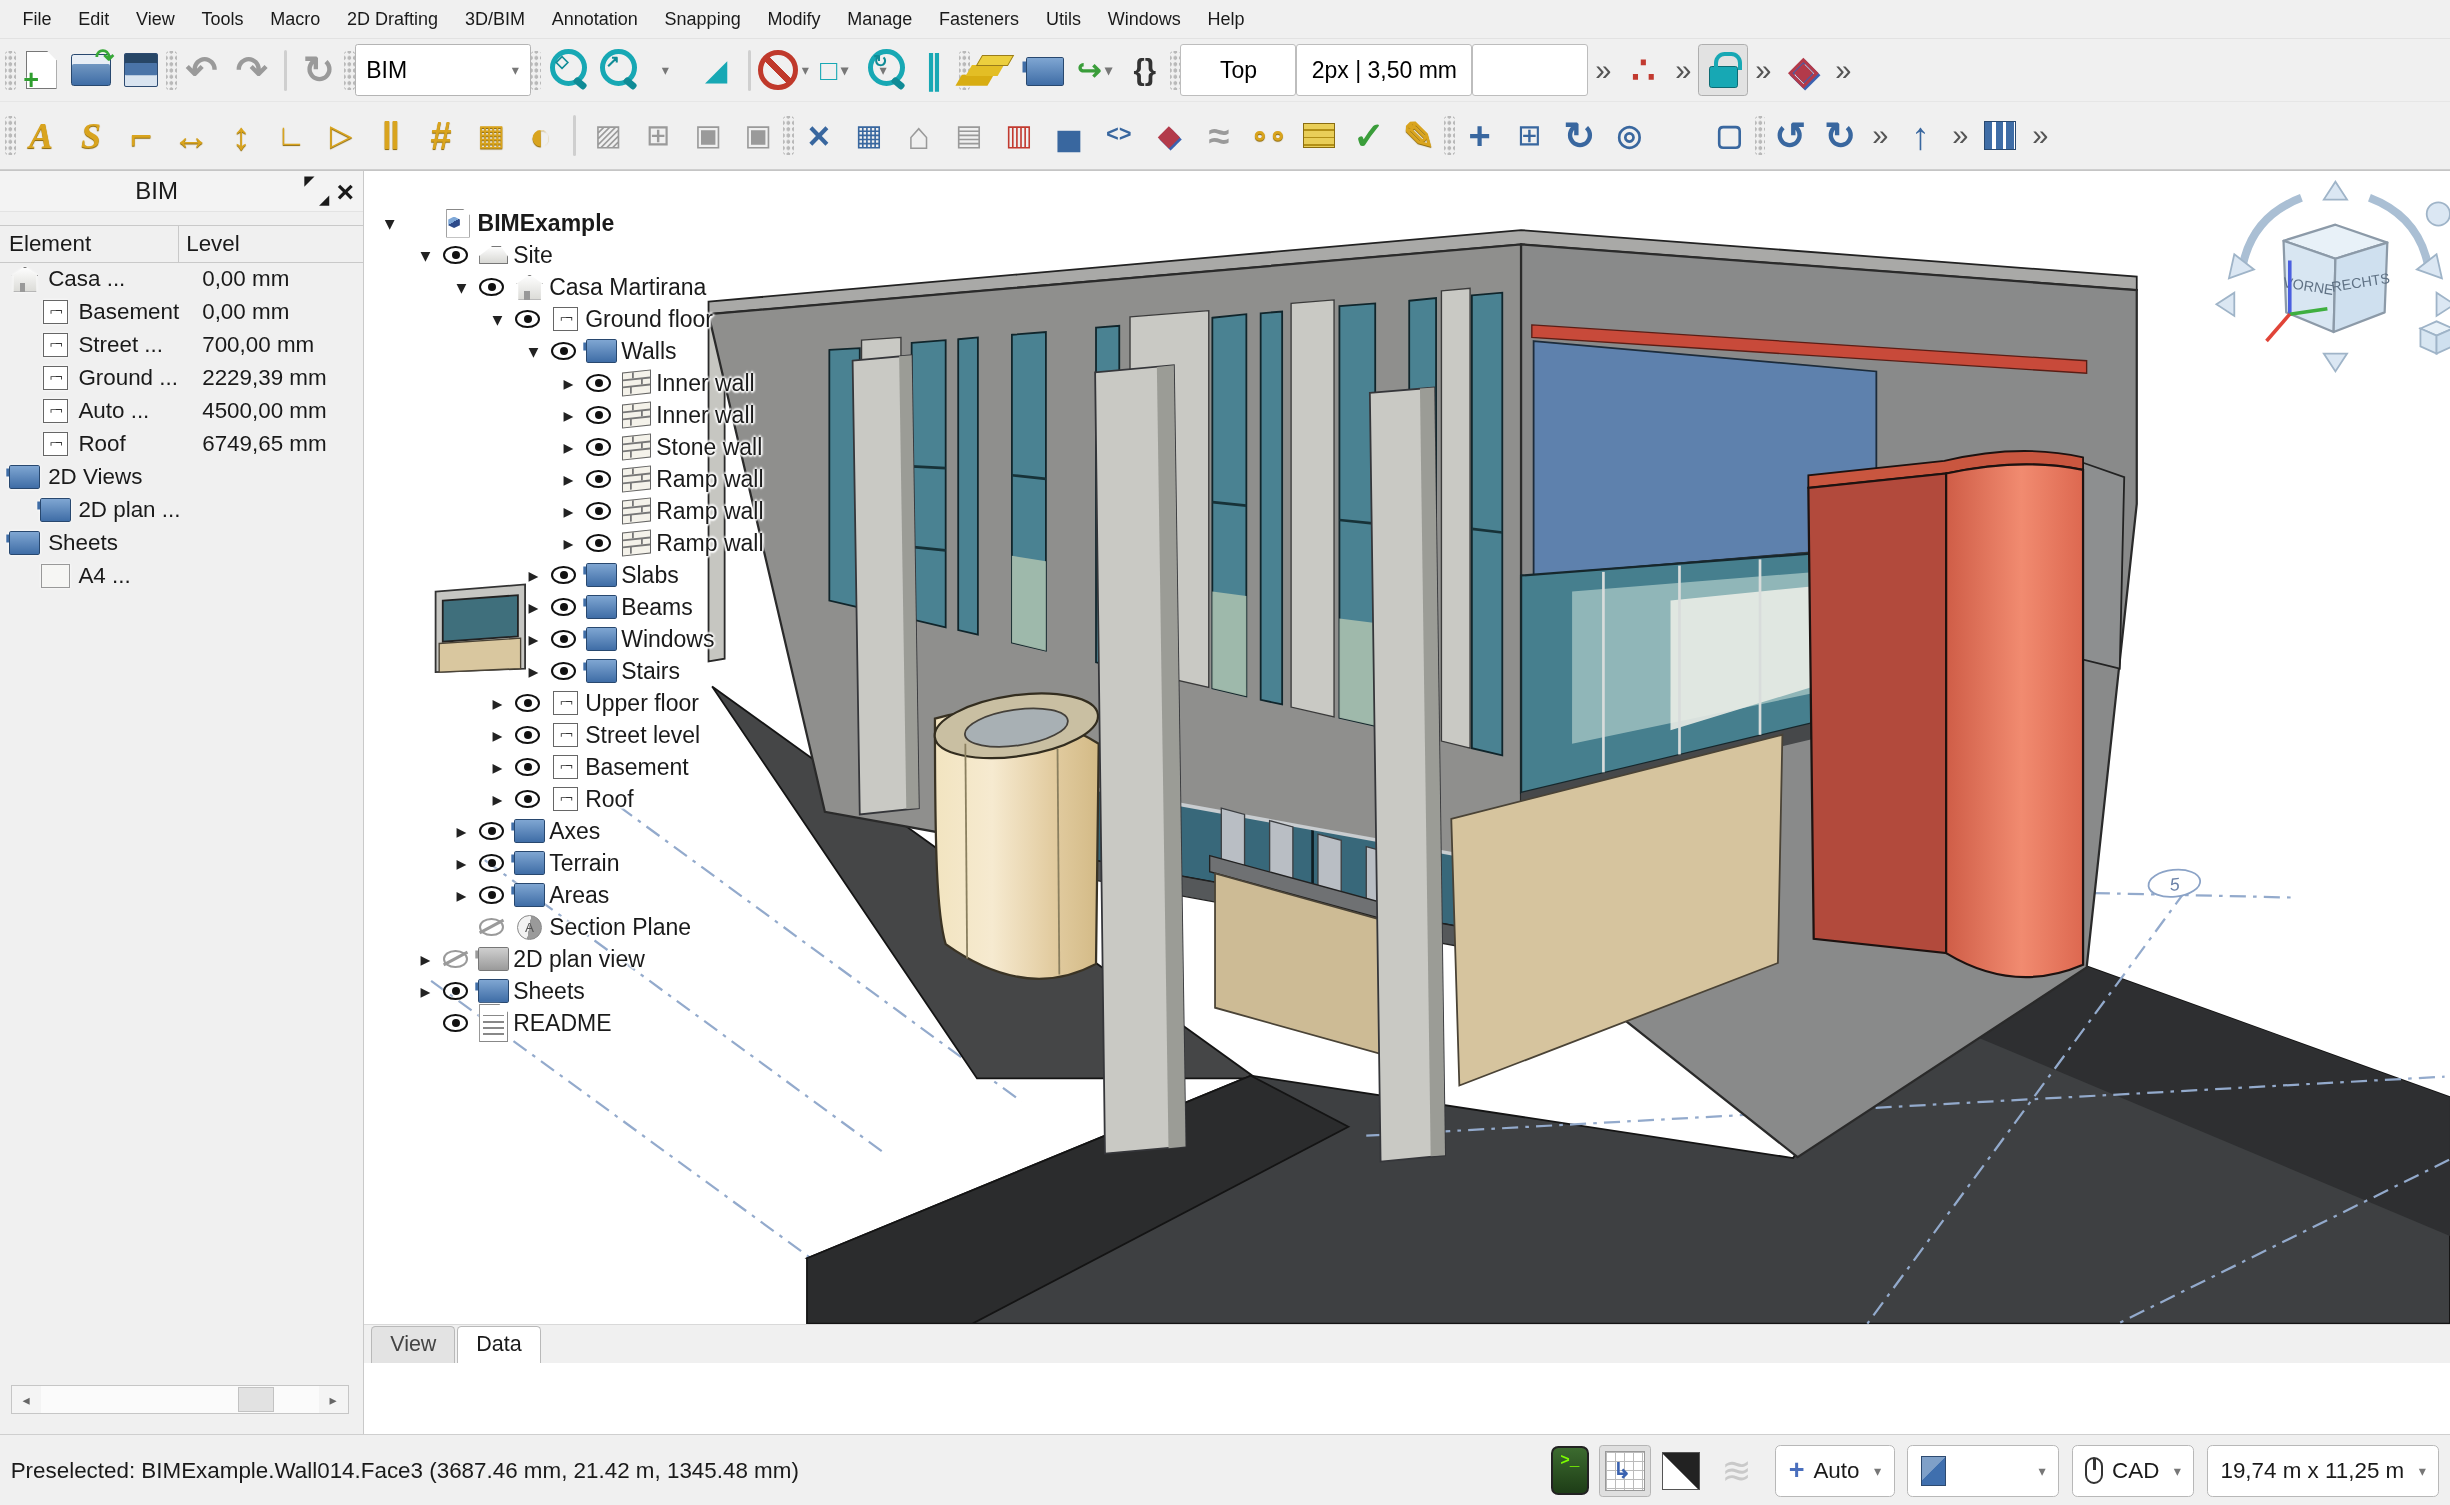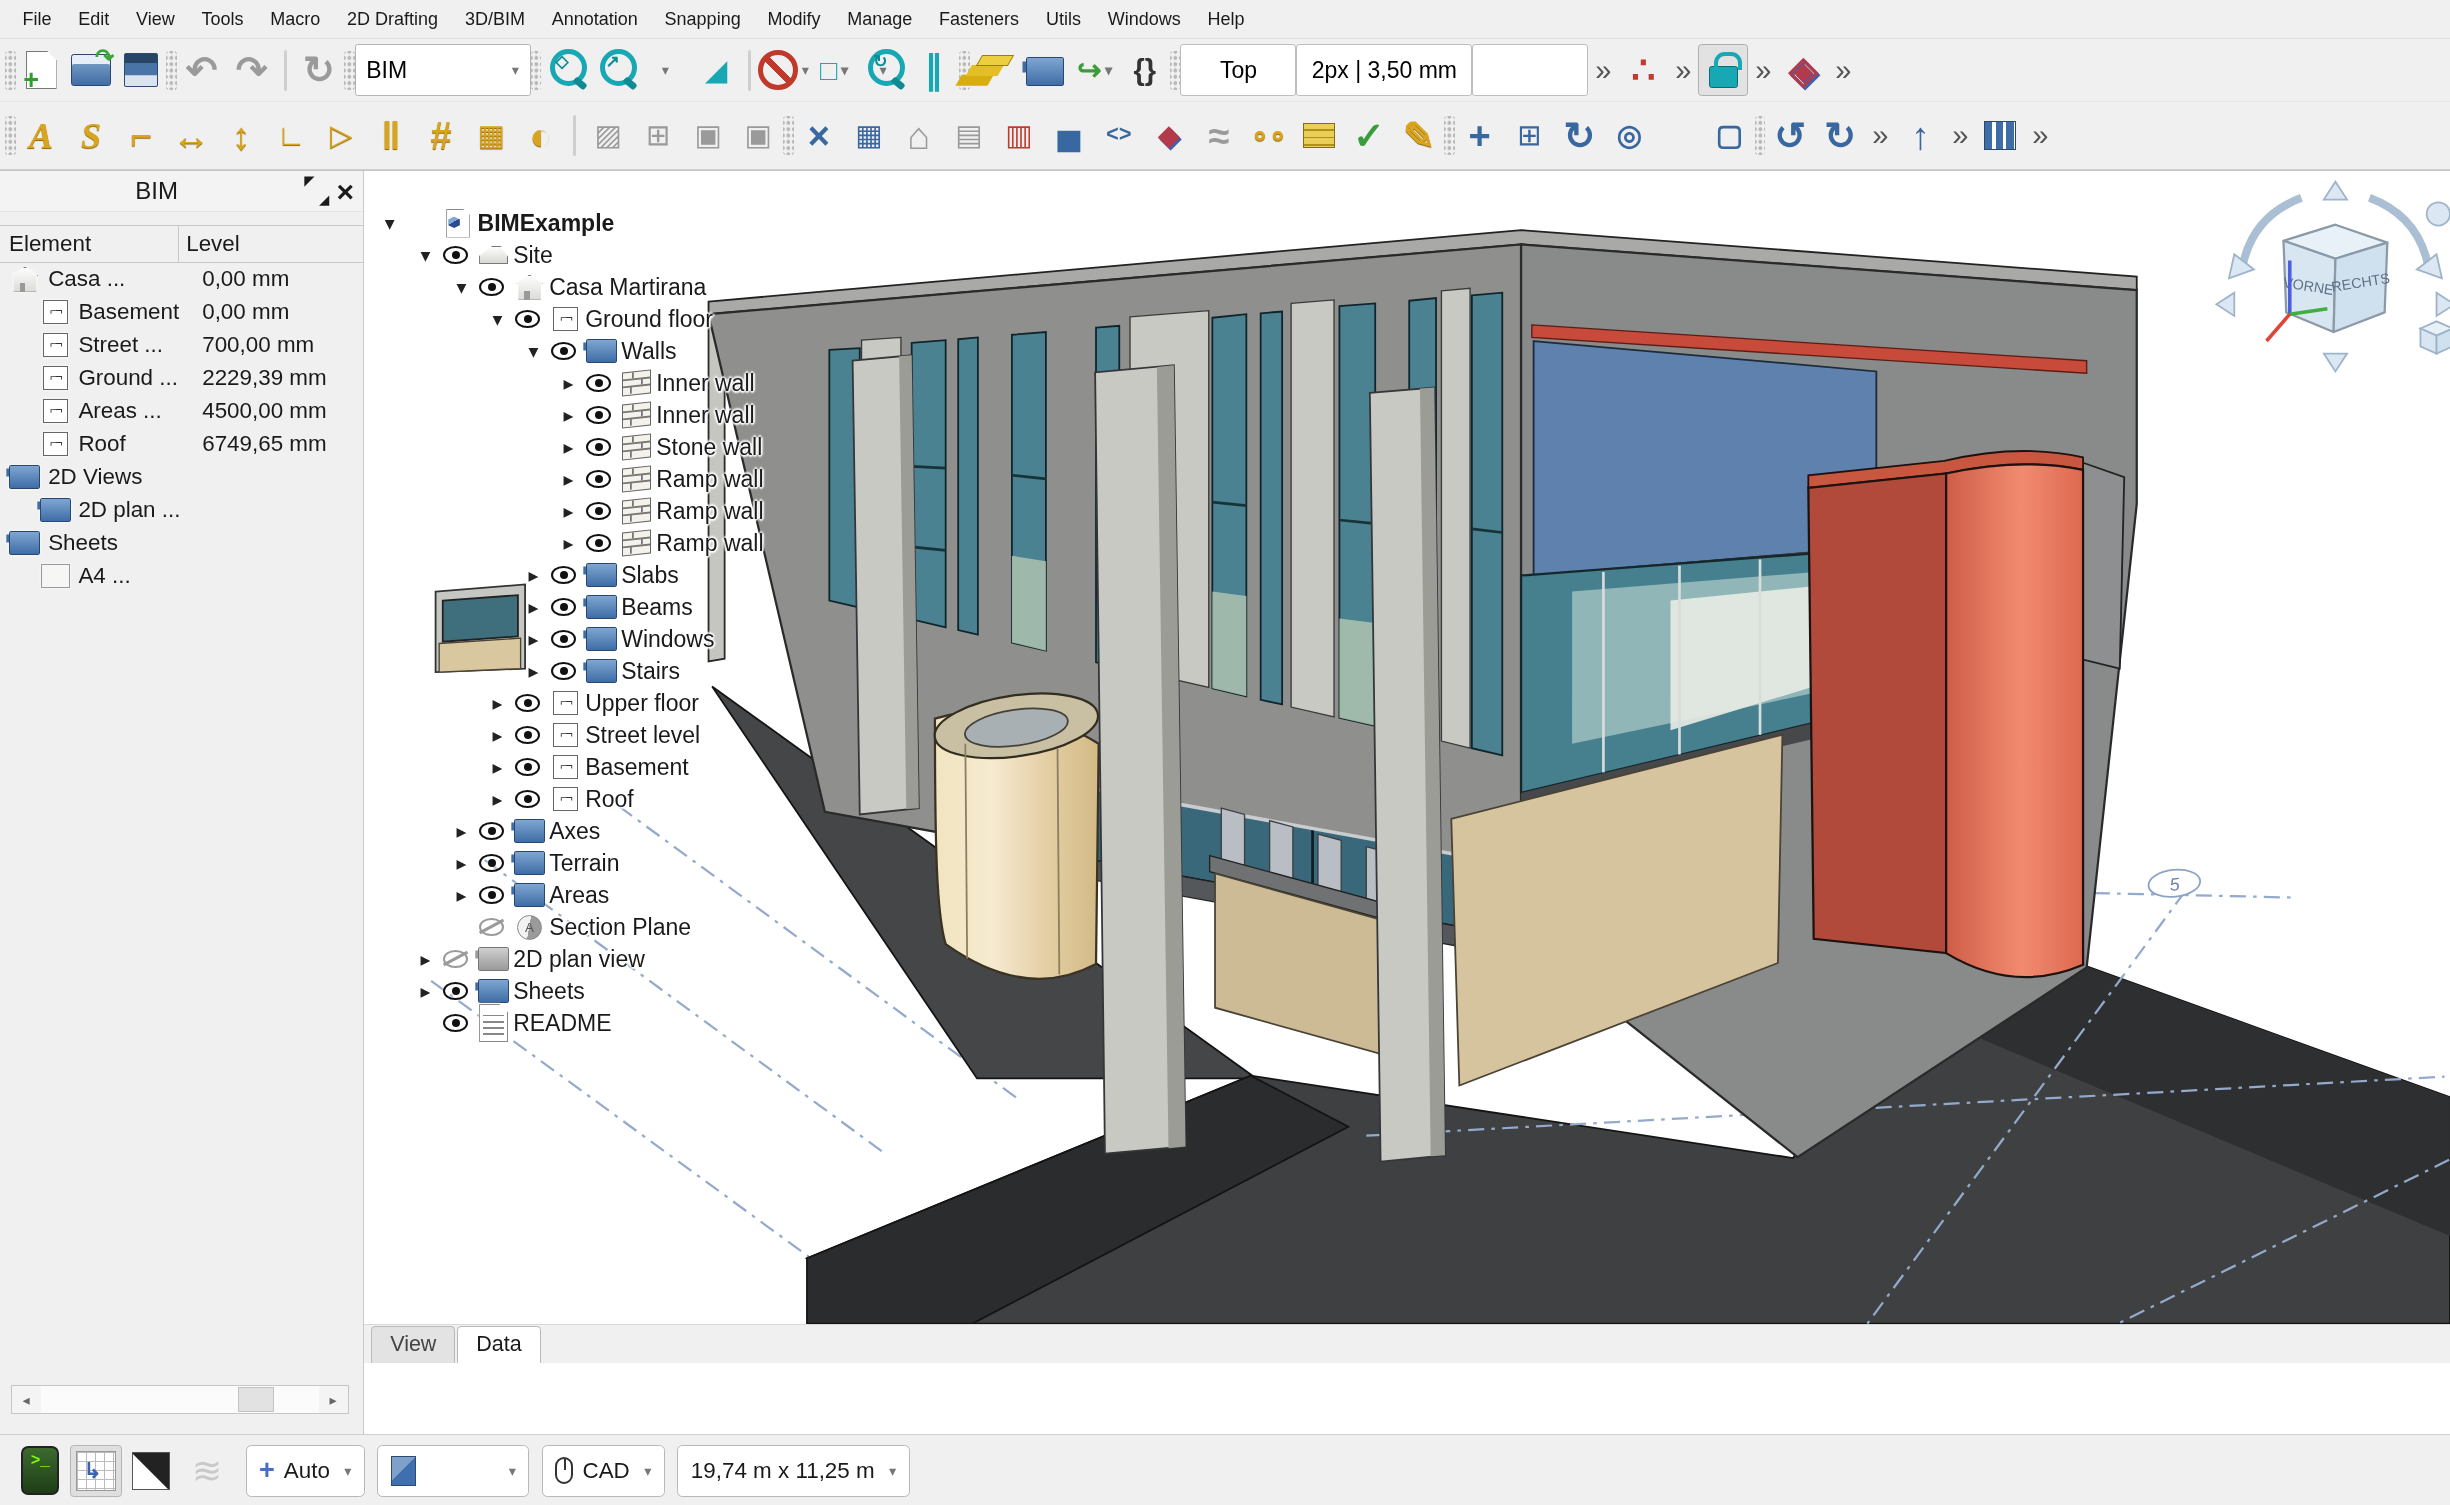--- a/index.html
+++ b/index.html
@@ -693,21 +693,21 @@
           <div class="prow ind-1">
             <span class="plab">
               <span class="ticon pic tic-level"></span>
               <span>Ground ...</span>
             </span>
             <span class="plev">2229,39 mm</span>
           </div>
           <div class="prow ind-1">
             <span class="plab">
               <span class="ticon pic tic-level"></span>
-              <span>Areas ...</span>
+              <span>Auto ...</span>
             </span>
             <span class="plev">4500,00 mm</span>
           </div>
           <div class="prow ind-1">
             <span class="plab">
               <span class="ticon pic tic-level"></span>
               <span>Roof</span>
             </span>
             <span class="plev">6749,65 mm</span>
           </div>
@@ -1099,20 +1099,21 @@
 
     <div id="vd-tabs">
       <span class="vd-tab active">View</span>
       <span class="vd-tab inactive">Data</span>
     </div>
 
   </div>
 </div>
 
 <div id="statusbar">
+  <span id="status-msg">Preselected: BIMExample.Wall014.Face3 (3687.46 mm, 21.42 m, 1345.48 mm)</span>
   <span class="st-ic ic-term"></span>
   <span class="st-ic ic-wplane pressed"></span>
   <span class="st-ic ic-style"></span>
   <span class="st-ic ic-knot"></span>
   <span class="st-combo">
     <span class="mv-cross">+</span>
     <span>Auto</span>
       <span class="dd">▾</span>
   </span>
   <span class="st-combo" style="min-width:152px">

